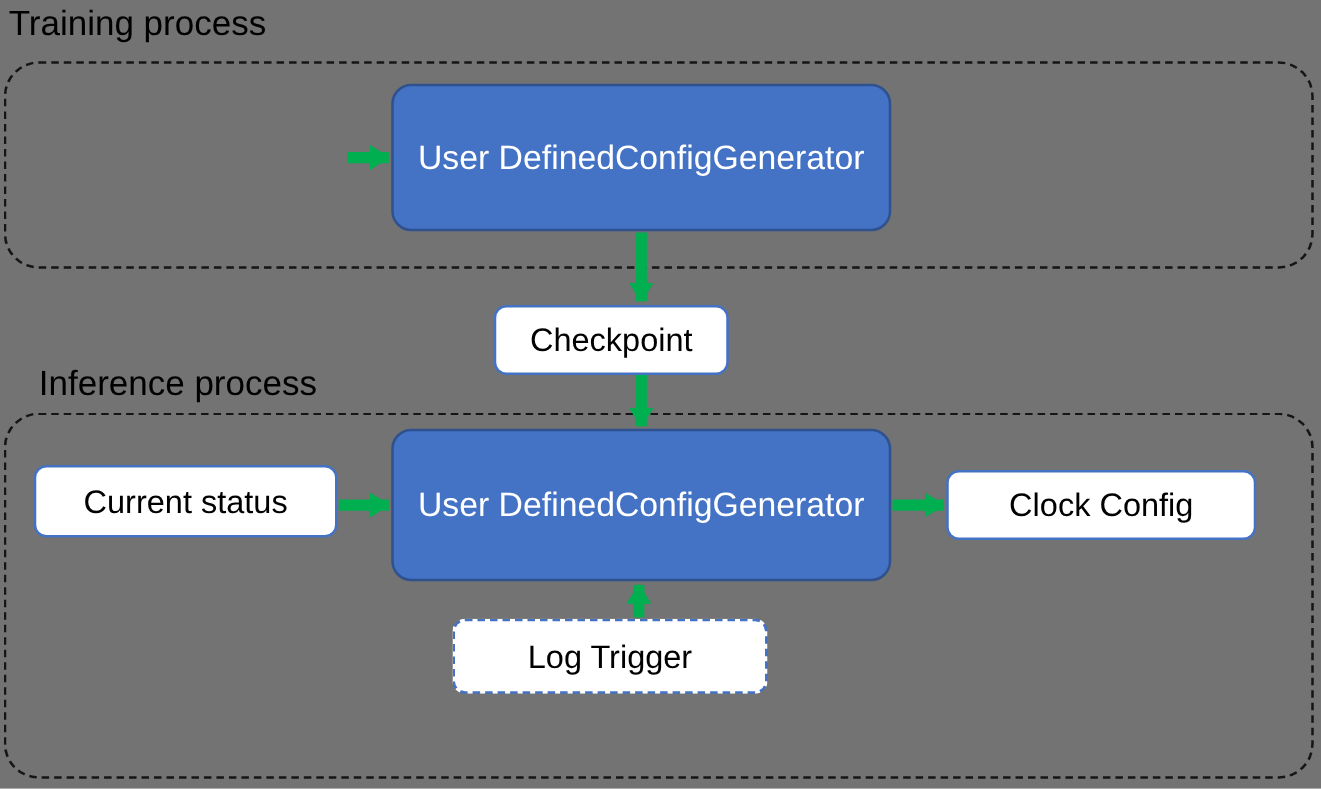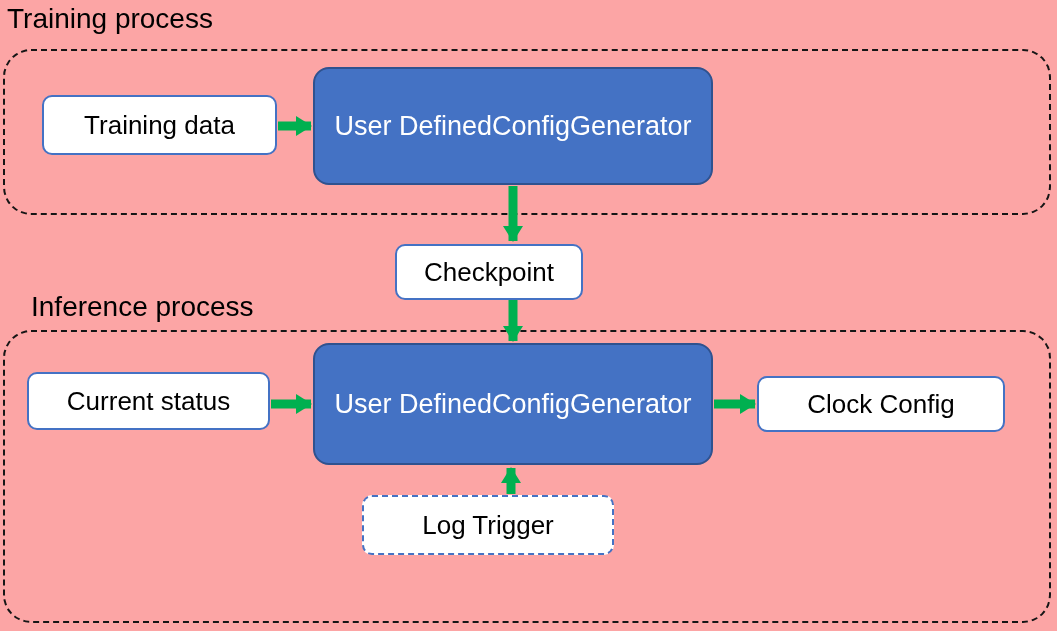--- a/index.html
+++ b/index.html
@@ -1,20 +1,20 @@
 <!DOCTYPE html>
 <html style="--node-fill-blue: #4472C4; --node-border-blue: #2F528F; --light-border-blue: #4472C4; --arrow-green: #00B050; --text-black: #000000; --text-white: #FFFFFF;"><head>
 <meta charset="utf-8">
 <style>
   html, body { margin: 0; padding: 0; background: #ffffff; }
   .canvas {
     position: relative;
     width: 1057px;
     height: 631px;
-    background: #fca5a5;
+    background: #737373;
     font-family: "Liberation Sans", sans-serif;
     overflow: hidden;
   }
   .section-label {
     position: absolute;
     font-size: 28px;
     color: var(--text-black, #000);
     white-space: nowrap;
     line-height: 1.1;
   }
@@ -71,21 +71,20 @@
 </style>
 </head>
 <body>
 
 <div class="canvas">
 
   <div class="section-label" style="left:7px; top:4px;">Training process</div>
 
   <div class="dashed-container z1" style="left:3px; top:49px; width:1048px; height:166px;"></div>
 
-  <div class="node node-light z2" style="left:42px; top:95px; width:235px; height:60px;">Training data</div>
 
   <div class="node node-blue z2" style="left:313px; top:67px; width:400px; height:118px;">
     <span>User Defined</span>
     <span>ConfigGenerator</span>
   </div>
 
   <div class="node node-light z2" style="left:395px; top:244px; width:188px; height:56px;">Checkpoint</div>
 
   <div class="section-label" style="left:7px; top:292px;margin-left:24px;">Inference process</div>
 

